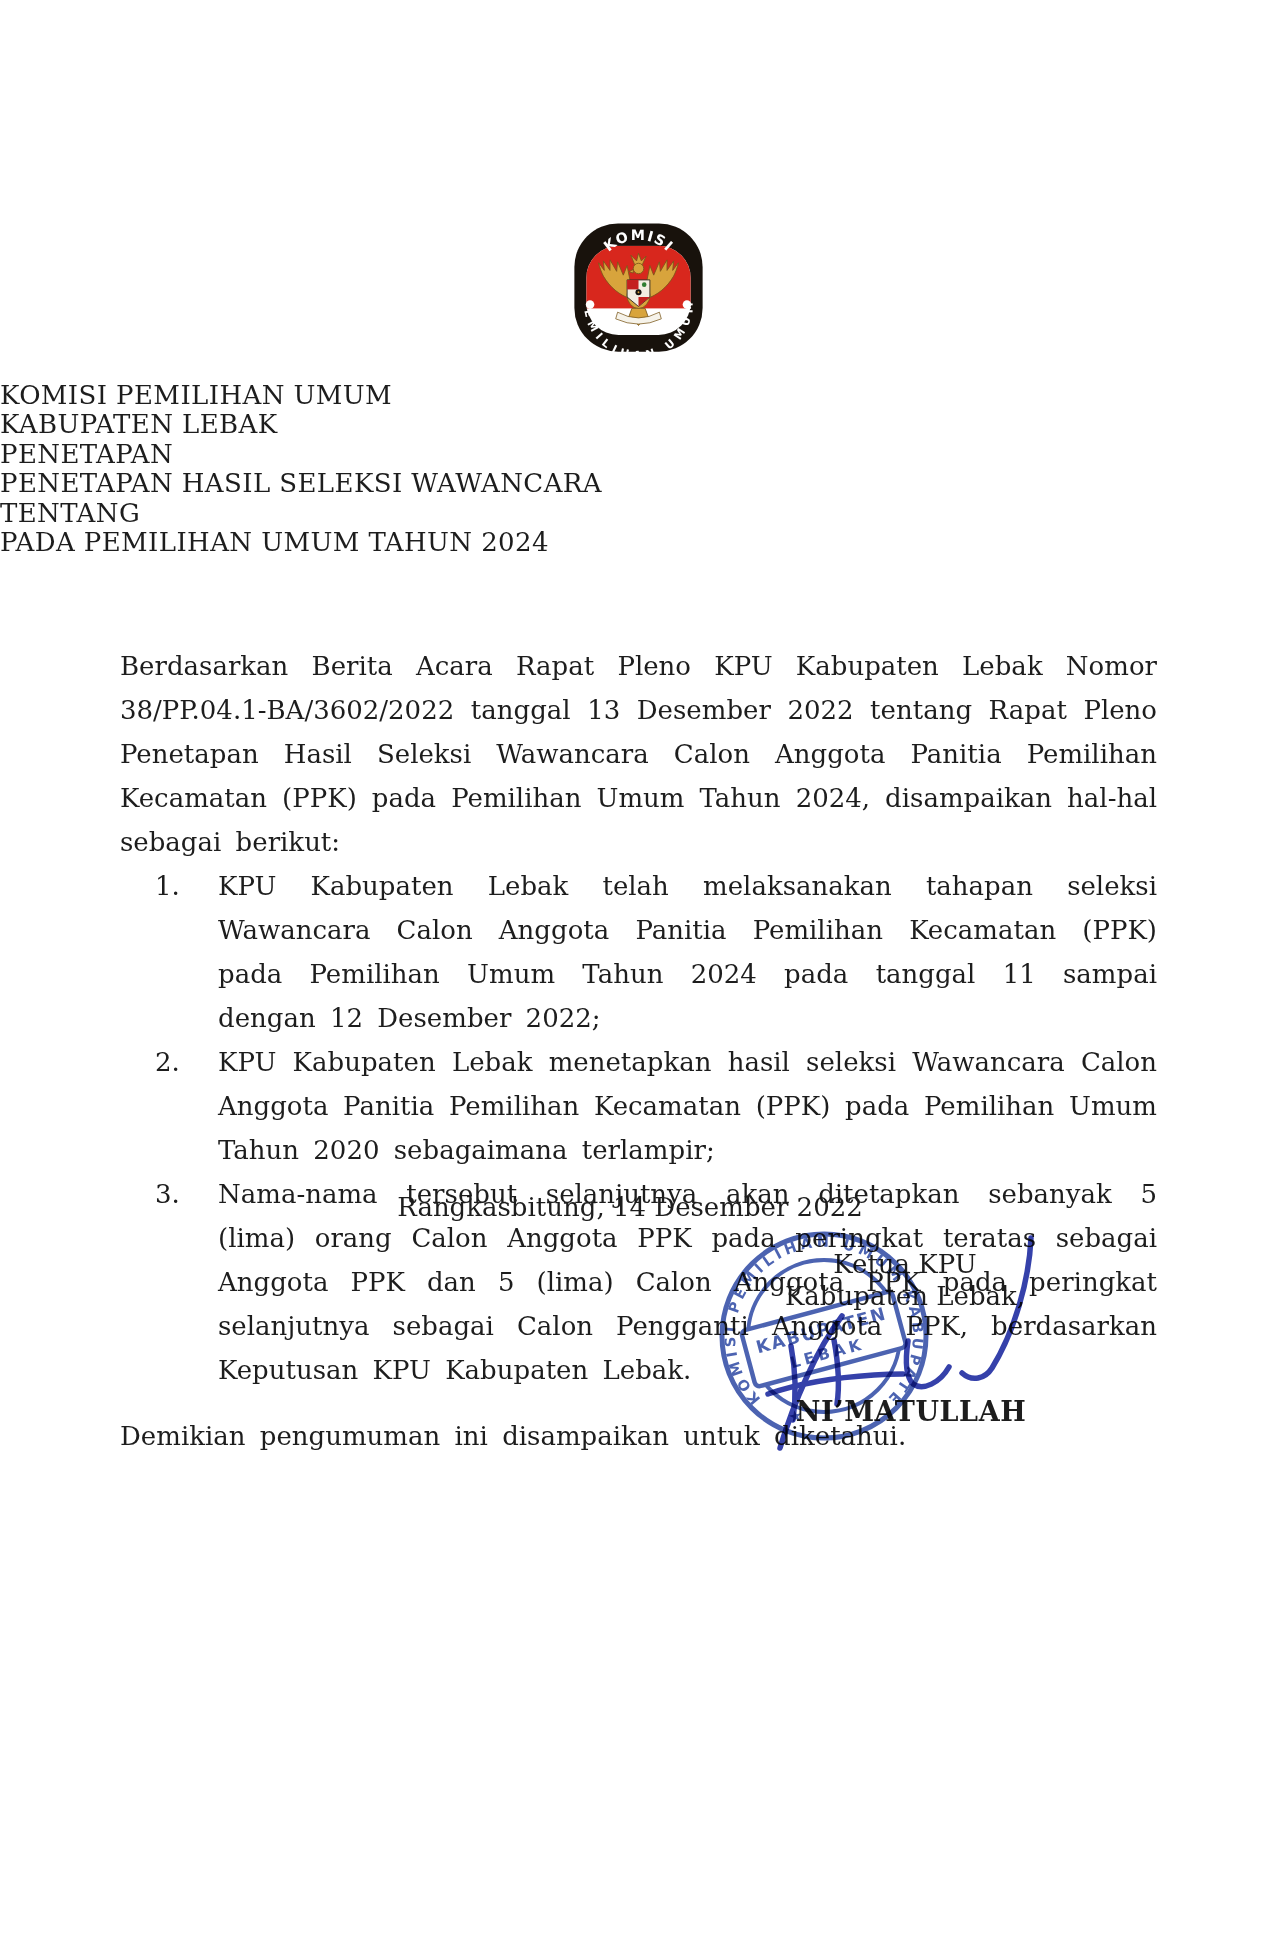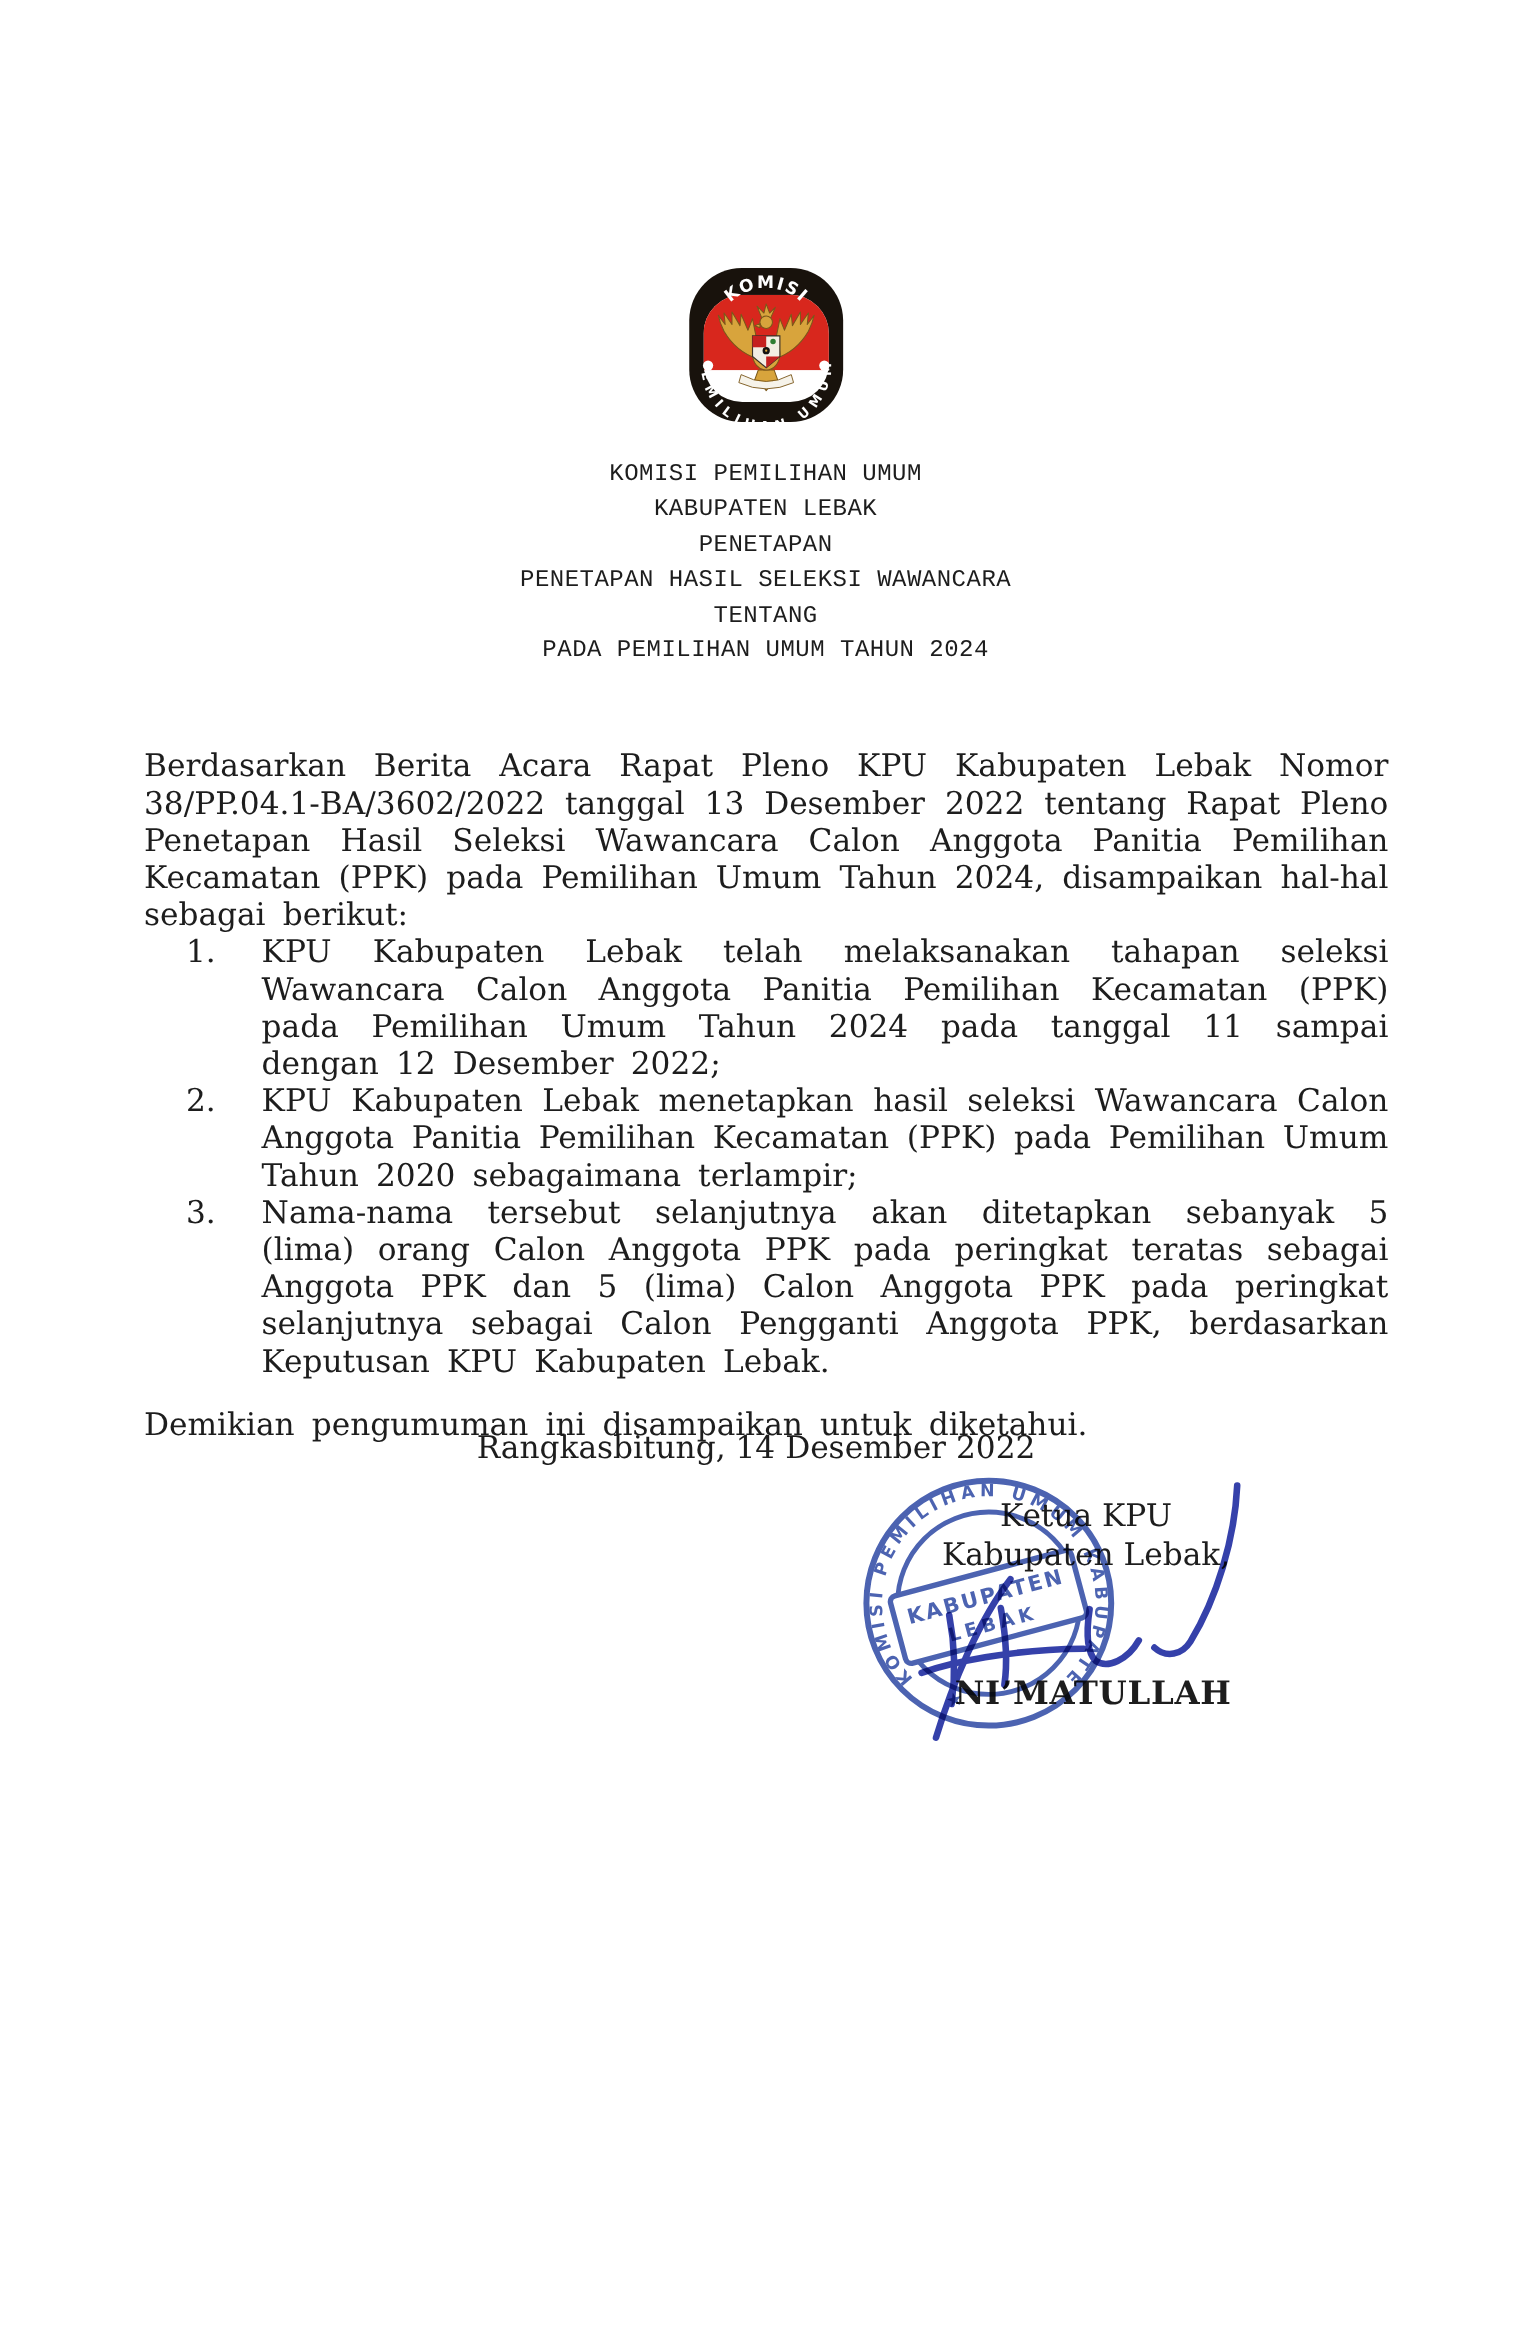--- a/index.html
+++ b/index.html
@@ -3,26 +3,26 @@
 <meta charset="utf-8">
 <style>
   html,body{margin:0;padding:0;background:#ffffff;}
   .page{
     position:relative;width:1276px;height:1951px;background:#ffffff;overflow:hidden;
     font-family:"DejaVu Serif","Liberation Serif",serif;color:#1d1d1d;
   }
   
   .logo{position:absolute;left:572px;top:221px;width:133px;height:133px;}
   
-  .header{position:absolute;top:381px;left:0;width:1276px;text-align:center;
-    font-size:20px;line-height:29.4px;letter-spacing:.4px;white-space:nowrap;font-family:Liberation Mono, monospace;}
+  .header{position:absolute;top:381px;left:0;width:1276px;
+    font-size:26px;line-height:29.4px;letter-spacing:.4px;white-space:nowrap;}
   .header div{height:29.4px;}
   
-  .body-text{position:absolute;top:624px;left:120px;width:1037px;
-    font-size:26px;line-height:31px;text-align:justify;word-spacing:6px;}
+  .body-text{position:absolute;top:644px;left:120px;width:1037px;
+    font-size:26px;line-height:44px;text-align:justify;word-spacing:6px;}
   .opening{margin:0;}
   .num-list{margin:0;}
   .list-item{display:grid;grid-template-columns:63px 1fr;margin-left:35px;}
   .list-item .num{text-align:left;}
   .list-item .txt{text-align:justify;}
   .closing{margin:22px 0 0 0;}
   
   .date-line{position:absolute;top:1192px;left:120px;width:1020px;text-align:center;
     font-size:26px;white-space:nowrap;}
   .sig-title{position:absolute;top:1248px;left:605px;width:600px;text-align:center;

